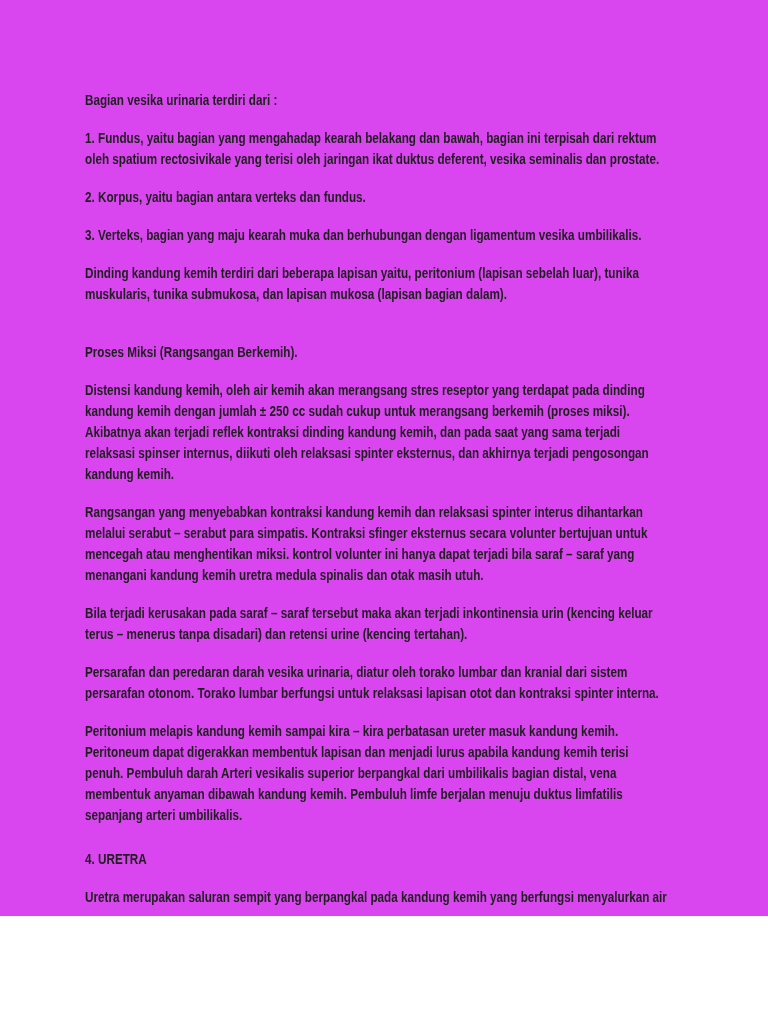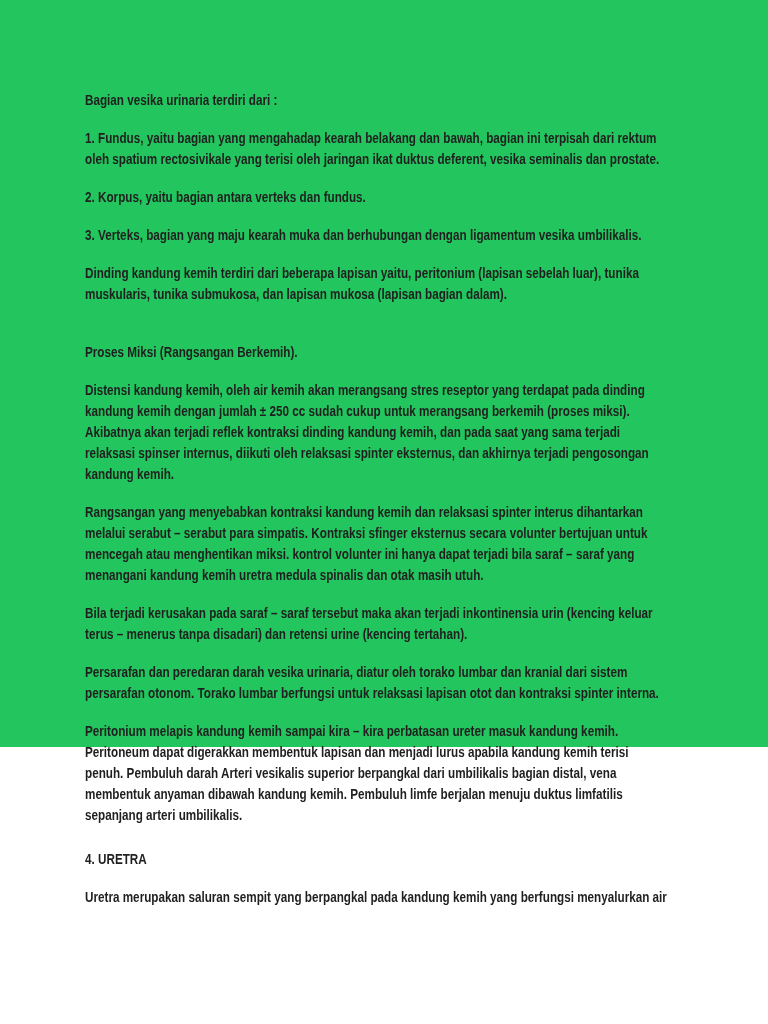--- a/index.html
+++ b/index.html
@@ -8,22 +8,22 @@
   }
   body {
     width: 768px;
     height: 1024px;
     background: #ffffff;
     overflow: hidden;
   }
   .page {
     position: relative;
     width: 768px;
-    height: 747px;
-    background: #22c55e;
+    height: 916px;
+    background: #d946ef;
   }
   
   .doc-body {
     position: absolute;
     left: 85px;
     top: 89px;
     width: 830px;
     transform: scaleX(0.78);
     transform-origin: 0 0;
     font-family: "Liberation Sans", sans-serif;

